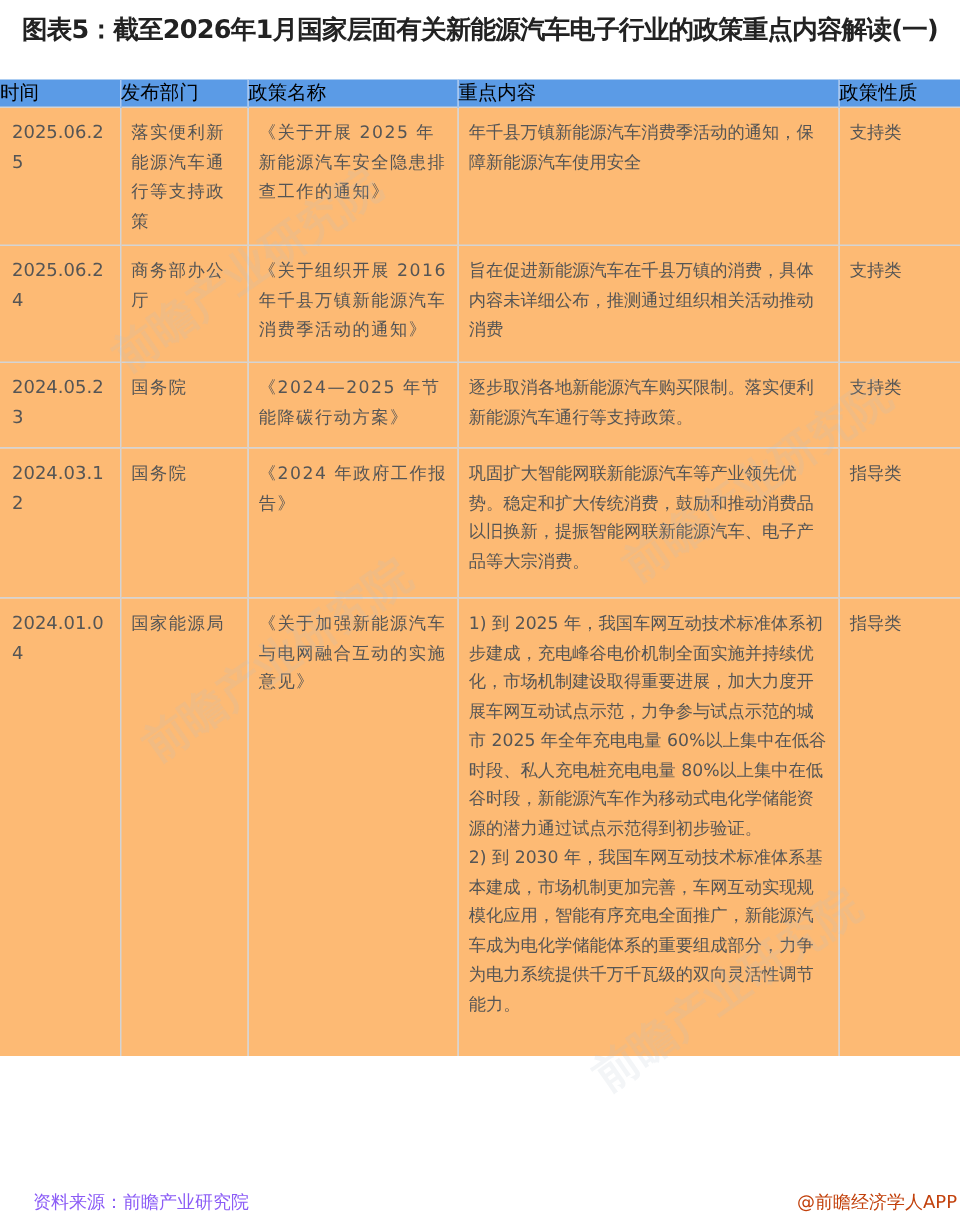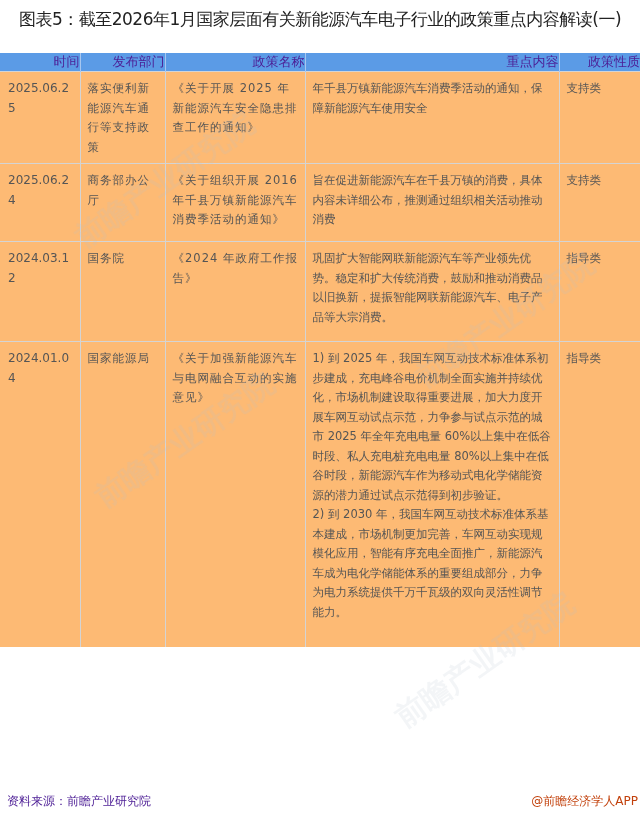--- a/index.html
+++ b/index.html
@@ -3,50 +3,50 @@
 <meta charset="utf-8">
 <style>
   html, body { margin: 0; padding: 0; background: #ffffff; }
   body {
     width: 640px; height: 821px; position: relative; overflow: hidden;
     font-family: "DejaVu Sans", "Liberation Sans", sans-serif;
     color: #555555;
   }
   .title {
     position: absolute; left: 0; top: 8px; width: 640px; text-align: center;
-    font-size: 17px; font-weight: normal; color: #222222; letter-spacing: -0.5px;
+    font-size: 17px; font-weight: bold; color: #222222; letter-spacing: -0.5px;
     white-space: nowrap;
   }
   table.policy {
     position: absolute; left: 0; top: 53px; width: 640px;
     border-collapse: collapse; table-layout: fixed;
     font-size: 11.5px;
   }
   table.policy th {
-    background: #5b9be6; color: #4c1d95; font-weight: normal;
+    background: #5b9be6; color: #000000; font-weight: normal;
     font-size: 13px; height: 17px; padding: 0;
-    border-left: 1px solid #a7c6ef; text-align: right;
+    border-left: 1px solid #a7c6ef; text-align: left;
   }
   table.policy th:first-child { border-left: none; }
   table.policy td {
     vertical-align: top; padding: 7px 6px 6px 7px;
     border-left: 1px solid #d4d4d4; border-top: 1px solid #d4d4d4;
     line-height: 19.5px; color: #555555; word-break: break-all;
   }
   table.policy td:first-child { border-left: none; padding-left: 8px; }
   table.policy tr.odd td { background: #fdba74; }
   table.policy tr.even td { background: #fdba74; }
   td.date { font-size: 12px; }
   td.dept, td.name { letter-spacing: 1px; }
   .watermark {
     position: absolute; font-size: 30px; font-weight: bold; color: rgba(180,190,205,0.16);
     transform: rotate(-35deg); white-space: nowrap; pointer-events: none;
   }
   .footer-left {
-    position: absolute; left: 7px; top: 793px; font-size: 12px; color: #4c1d95;
+    position: absolute; left: 22px; top: 793px; font-size: 12px; color: #8b5cf6;
   }
   .footer-right {
     position: absolute; right: 2px; top: 793px; font-size: 12px; color: #c2410c;
   }
 </style>
 </head>
 <body>
 
 <div class="title">图表5：截至2026年1月国家层面有关新能源汽车电子行业的政策重点内容解读(一)</div>
 
@@ -75,20 +75,27 @@
       <td>年千县万镇新能源汽车消费季活动的通知，保障新能源汽车使用安全</td>
       <td>支持类</td>
     </tr>
     <tr class="even" style="height:78px">
       <td class="date">2025.06.24</td>
       <td class="dept">商务部办公厅</td>
       <td class="name">《关于组织开展 2016 年千县万镇新能源汽车消费季活动的通知》</td>
       <td>旨在促进新能源汽车在千县万镇的消费，具体内容未详细公布，推测通过组织相关活动推动消费</td>
       <td>支持类</td>
     </tr>
+    <tr class="odd" style="height:57px">
+      <td class="date">2024.05.23</td>
+      <td class="dept">国务院</td>
+      <td class="name">《2024—2025 年节能降碳行动方案》</td>
+      <td>逐步取消各地新能源汽车购买限制。落实便利新能源汽车通行等支持政策。</td>
+      <td>支持类</td>
+    </tr>
     <tr class="odd" style="height:100px">
       <td class="date">2024.03.12</td>
       <td class="dept">国务院</td>
       <td class="name">《2024 年政府工作报告》</td>
       <td>巩固扩大智能网联新能源汽车等产业领先优势。稳定和扩大传统消费，鼓励和推动消费品以旧换新，提振智能网联新能源汽车、电子产品等大宗消费。</td>
       <td>指导类</td>
     </tr>
     <tr class="even" style="height:305px">
       <td class="date">2024.01.04</td>
       <td class="dept">国家能源局</td>

